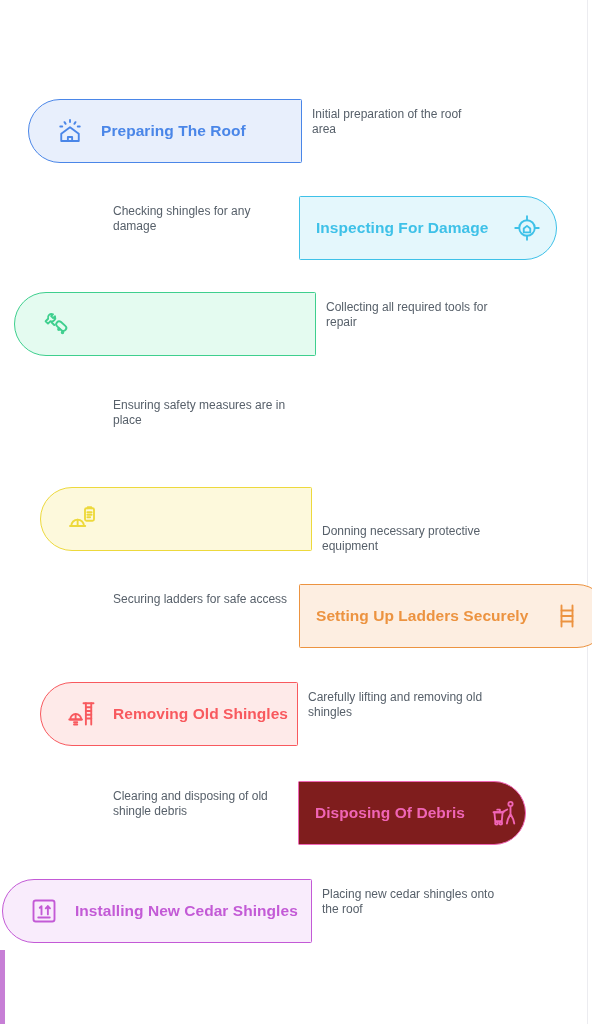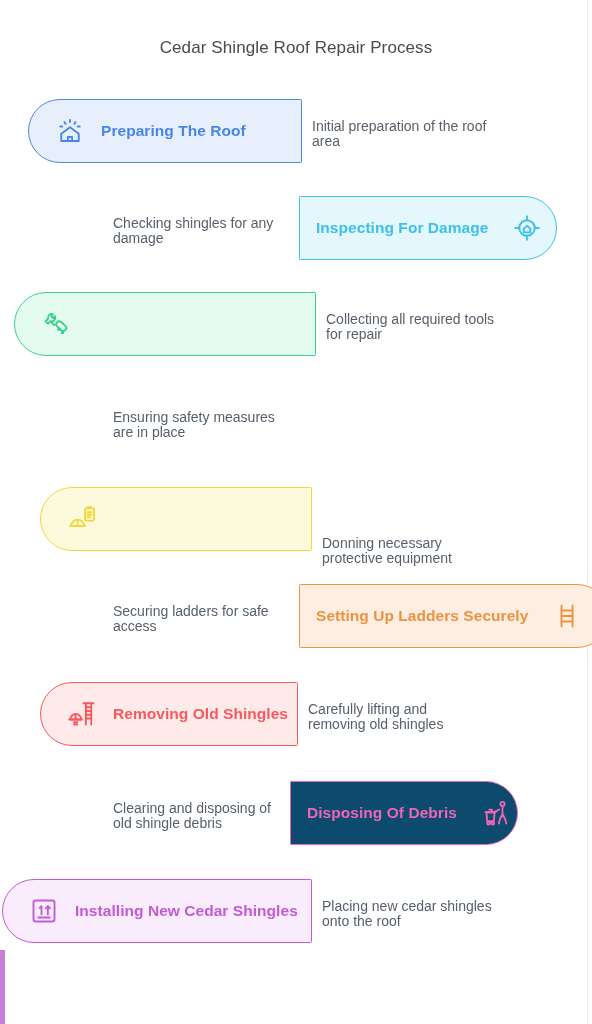--- a/index.html
+++ b/index.html
@@ -74,22 +74,22 @@
 
   .icon {
     width: 30px; height: 30px;
     flex: 0 0 30px;
     display: block;
   }
   .icon svg { width: 30px; height: 30px; display: block; }
 
   .desc {
     position: absolute;
-    top: 20px;
-    font-size: 14px;
+    top: 8px;
+    font-size: 12px;
     line-height: 15px;
     color: #57606a;
     width: 176px;
   }
   .desc.after  { text-align: left; }
   .desc.before { text-align: left; }
 
   
   .rail-left {
     position: absolute;
@@ -97,21 +97,20 @@
     background: #c77fd6;
   }
 </style>
 </head>
 <body>
 
 <div id="page">
 
   <div class="frame-right"></div>
 
-  <div class="page-title">Cedar Shingle Roof Repair Process</div>
 
   <div id="rows">
       <div class="row" style="top: 99px;">
         <div class="card left" style="width: 274px; border-color: rgb(74, 134, 232); background: rgb(232, 239, 252); color: rgb(74, 134, 232); left: 28px;">
           <span class="icon">
             <svg viewBox="0 0 24 24">
         <g fill="none" stroke="currentColor" stroke-width="1.5" stroke-linecap="round" stroke-linejoin="round">
           <path d="M5 14.2 12 9l7 5.2V20H5z"></path>
           <path d="M10.3 20v-3.2h3.4V20"></path>
           <path d="M12 3.2v1.6M7.6 4.9l.9 1.4M16.4 4.9l-.9 1.4M4.2 8.4h1.6M18.2 8.4h1.6"></path>
@@ -198,21 +197,21 @@
           <path d="M15.1 6.6h4.3M15.1 9.6h4.3M15.1 12.6h4.3M15.1 15.6h4.3"></path>
           <path d="M13.2 3.4h8"></path>
         </g>
             </svg>
           </span>
           <span class="card-label" style="color: rgb(248, 89, 94);">Removing Old Shingles</span>
         </div>
         <div class="desc after" style="left: 308px;">Carefully lifting and removing old shingles</div>
       </div>
       <div class="row" style="top: 781px;">
-        <div class="card right" style="width: 228px; border-color: rgb(240, 101, 182); background: #0c4a6e; color: rgb(240, 101, 182); left: 290px; padding-left: 16px;">
+        <div class="card right" style="width: 228px; border-color: rgb(240, 101, 182); background: #7f1d1d; color: rgb(240, 101, 182); left: 298px; padding-left: 16px;">
           <span class="card-label" style="color: rgb(240, 101, 182);">Disposing Of Debris</span>
           <span class="icon">
             <svg viewBox="0 0 24 24">
         <g fill="none" stroke="currentColor" stroke-width="1.5" stroke-linecap="round" stroke-linejoin="round">
           <circle cx="17.2" cy="4.8" r="1.7"></circle>
           <path d="M17.2 7.2v5.6M17.2 12.8l-2.1 4.2M17.2 12.8l2.2 4.3M15.1 17l-.8 3.4M19.4 17.1l.8 3.3"></path>
           <path d="M14.6 9.2 11 11.1"></path>
           <path d="M4.3 11.4h6.6l-.7 7.2H5z"></path>
           <path d="M3.6 11.4h8"></path>
           <path d="M6.6 9.3h2.1v2.1"></path>

